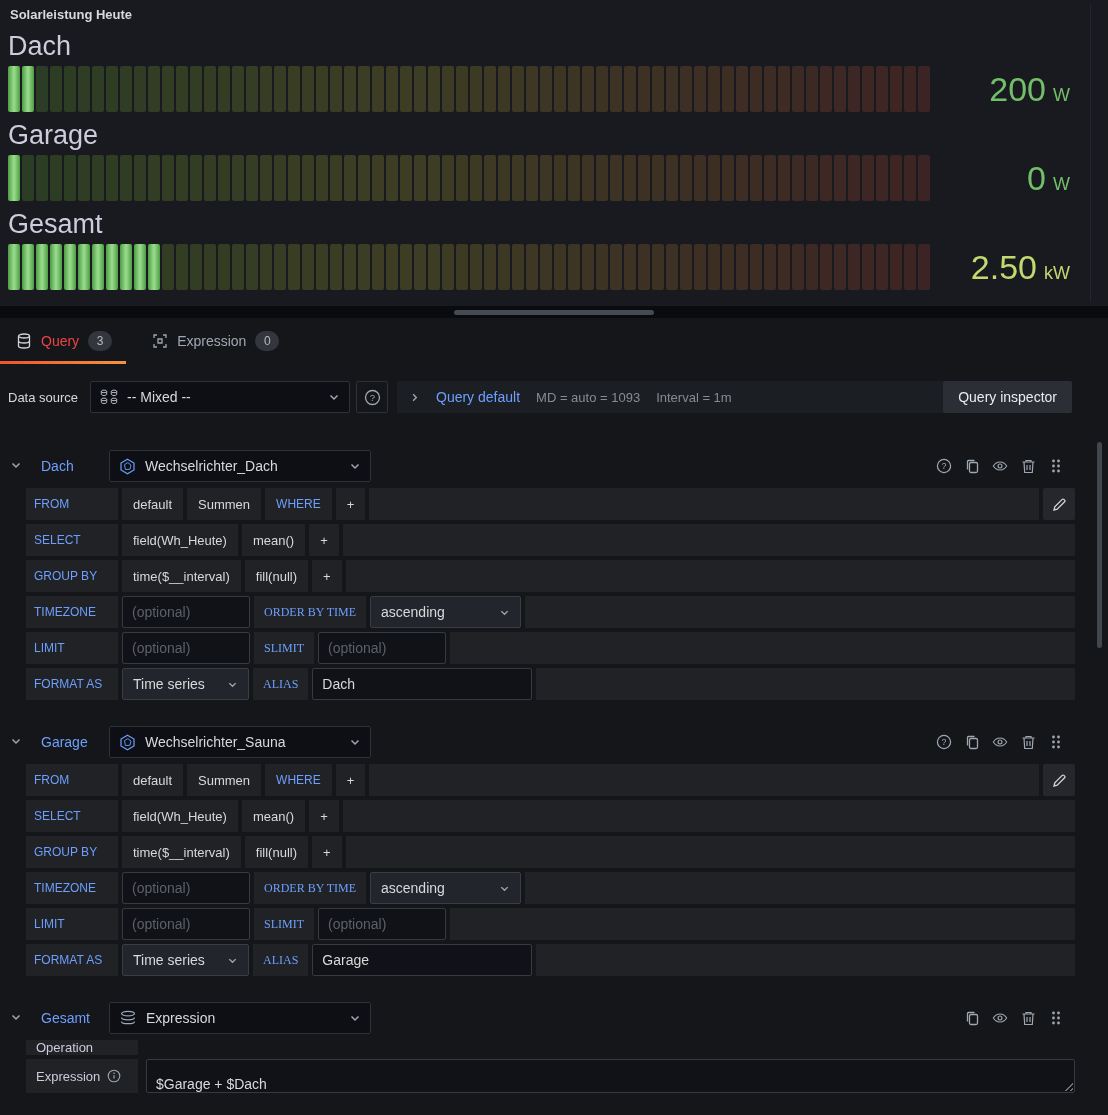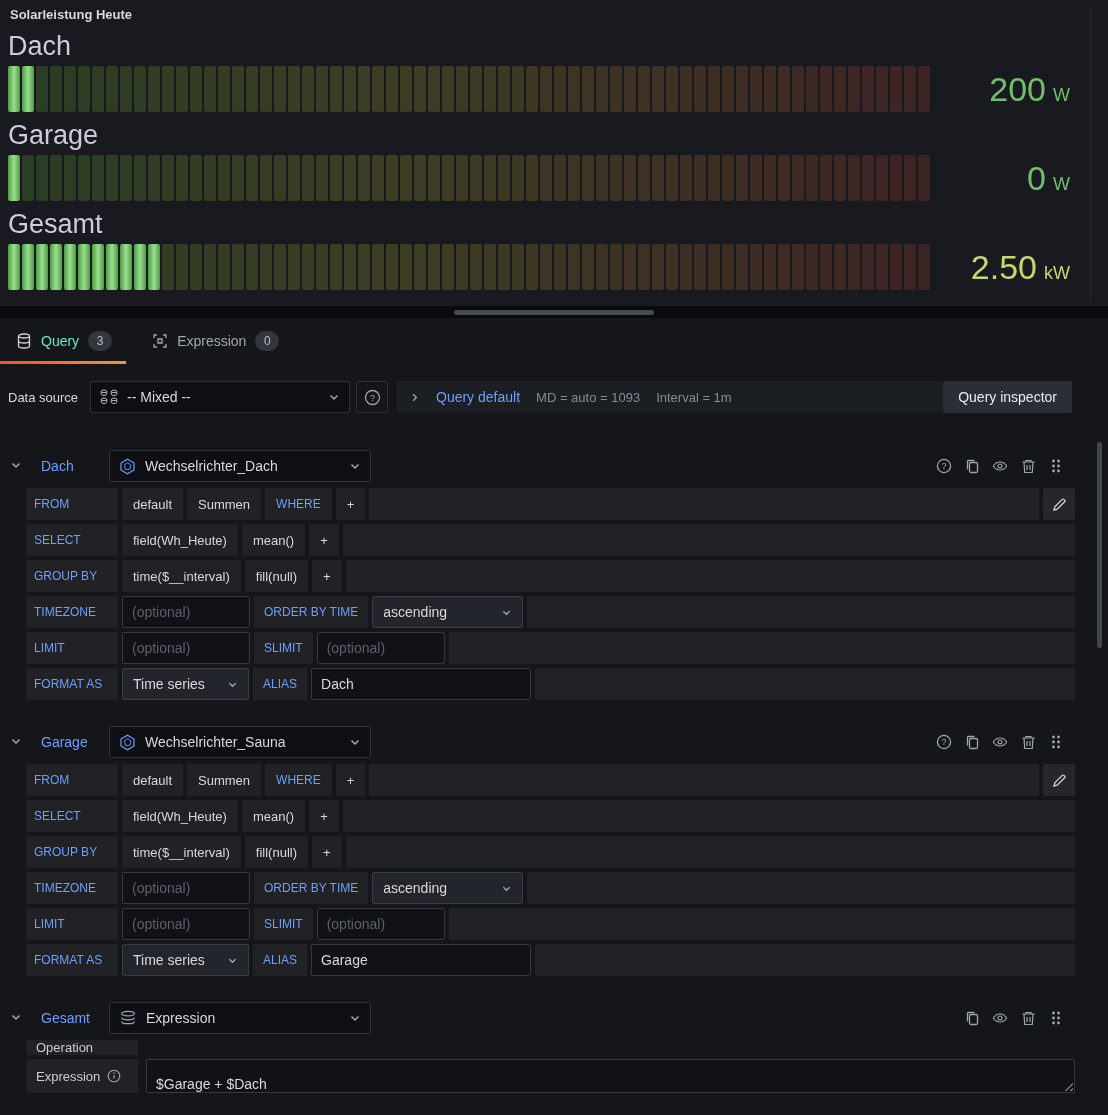--- a/index.html
+++ b/index.html
@@ -23,21 +23,21 @@
   .gauge-value .unit { font-size:18px; }
 
   
   .divider-zone { height:12px; background:#0a0b0e; display:flex; align-items:center; justify-content:center; flex:none; }
   .divider-handle { width:200px; height:5px; border-radius:3px; background:#454a53; }
 
   
   .tabbar { height:46px; display:flex; align-items:stretch; flex:none; }
   .tab { display:flex; align-items:center; gap:9px; padding:0 24px 0 16px; position:relative; cursor:pointer; }
   .tab .tab-label { font-size:14px; font-weight:500; color:#9fa7b3; }
-  .tab.active .tab-label { color:#5eead4; }
+  .tab.active .tab-label { color:#ef4444; }
   .tab.active::after { content:""; position:absolute; left:0; right:10px; bottom:0; height:3px;
     background:linear-gradient(90deg,#f0542e 0%,#f5923e 100%); }
   .badge { min-width:24px; height:20px; padding:0 8px; border-radius:10px; background:#34363d; color:#b6bac0;
     font-size:12px; display:flex; align-items:center; justify-content:center; }
   .icon { display:inline-flex; align-items:center; justify-content:center; color:#9fa7b3; flex:none; }
   .icon.light { color:#d0d3d8; }
   .icon.blue { color:#6e9fff; }
 
   
   .toolbar { height:34px; margin:16px 0 0 8px; display:flex; align-items:center; flex:none; }
@@ -65,21 +65,21 @@
     display:flex; align-items:center; gap:9px; padding:0 9px; cursor:pointer; }
   .qds .qds-text { font-size:14px; color:#d8d9da; flex:1; }
   .qhead-spacer { flex:1; }
   .qicons { display:flex; align-items:center; gap:12px; padding-right:44px; }
   .qicon { width:16px; height:16px; color:#9fa7b3; display:flex; align-items:center; justify-content:center; cursor:pointer; }
 
   .qbody { margin:0 33px 0 26px; }
   .qrow { display:flex; gap:4px; margin-bottom:4px; height:32px; }
   .qlabel { width:92px; flex:none; background:#202226; color:#6e9fff; font-size:12px; font-weight:500;
     display:flex; align-items:center; padding-left:8px; }
-  .qlabel.auto { width:auto; padding:0 10px; }
+  .qlabel.auto { width:auto; padding:0 10px;font-family:Liberation Serif, serif; }
   .qpart { background:#202226; color:#d8d9da; font-size:13px; font-weight:500;
     display:flex; align-items:center; padding:0 11px; cursor:pointer; }
   .qpart.kw { color:#6e9fff; font-size:12px; }
   .qfill { flex:1; background:#202226; }
   .qinput { width:128px; height:32px; background:#101217; border:1px solid #363940; border-radius:2px;
     color:#d8d9da; font-size:14px; padding:0 9px; font-family:inherit; }
   .qinput::placeholder { color:#5c6068; }
   .qinput.alias { width:220px; }
   .qselect { height:32px; background:#22252b; border:1px solid #3a3d44; border-radius:2px;
     display:flex; align-items:center; justify-content:space-between; padding:0 10px; font-size:14px;

